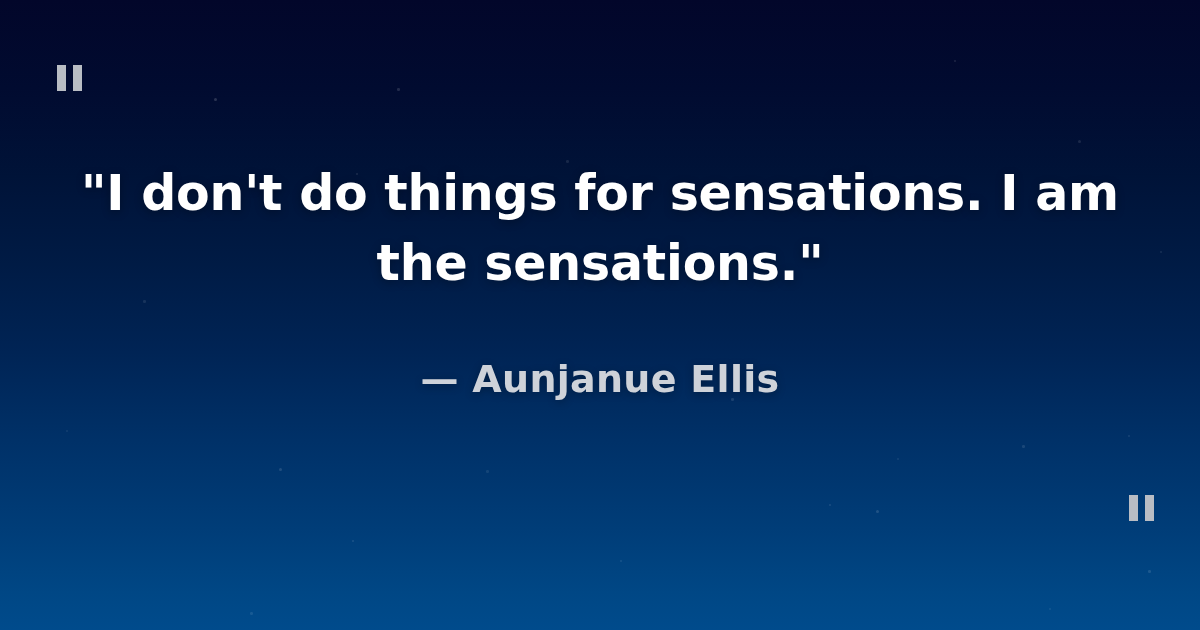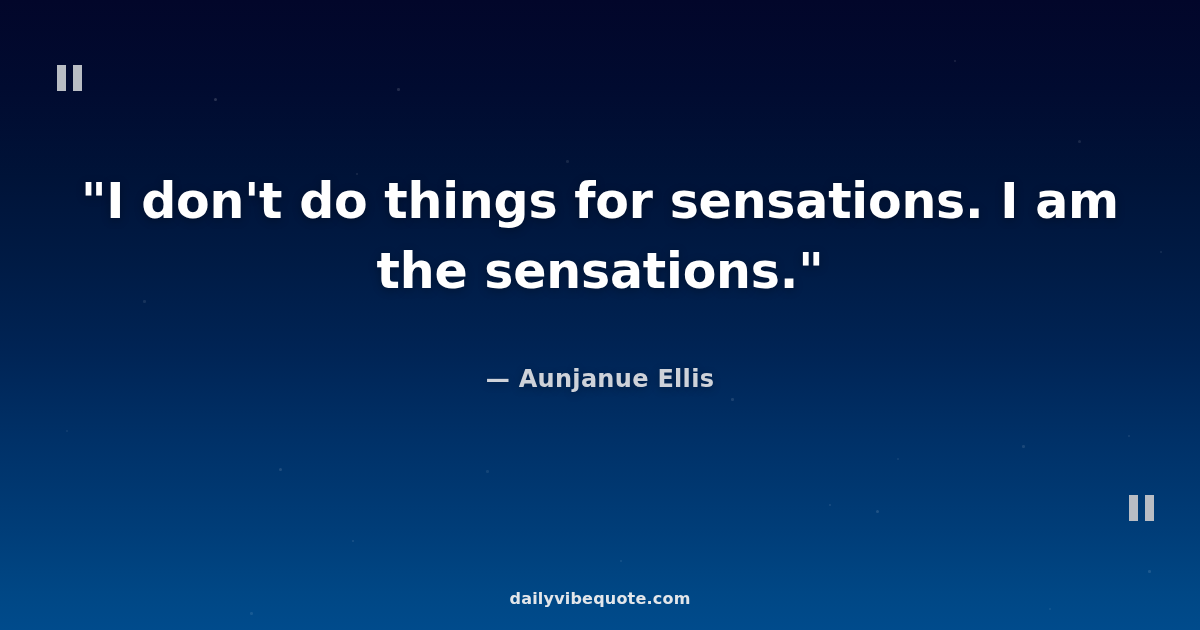--- a/index.html
+++ b/index.html
@@ -83,21 +83,21 @@
     line-height: 1.42;
     letter-spacing: -0.2px;
     color: #ffffff;
     text-shadow: 0 2px 10px rgba(0, 0, 0, 0.30);
   }
 
   .attribution {
     margin-top: 58px;
     text-align: center;
     font-family: "DejaVu Sans", sans-serif;
-    font-size: 24px;
+    font-size: 38px;
     font-weight: bold;
     letter-spacing: 0.3px;
     color: #ced2d9;
     text-shadow: 0 2px 8px rgba(0, 0, 0, 0.28);
   }
 
   
   .footer {
     position: absolute;
     left: 0;
@@ -151,17 +151,14 @@
   <div class="quote-mark bottom-right">
     <span class="bar" style="background: rgb(185, 189, 196);"></span>
     <span class="bar" style="background: rgb(185, 189, 196);"></span>
   </div>
 
   <div class="content">
     <div class="quote-text" style="color: rgb(255, 255, 255);">"I don't do things for sensations. I am the sensations."</div>
     <div class="attribution" style="color: rgb(206, 210, 217);">— Aunjanue Ellis</div>
   </div>
 
-  <div class="footer">
-    <span class="footer-domain" style="color: rgb(227, 230, 234);">dailyvibequote.com</span>
-  </div>
 
 </div>
 
 </body></html>

